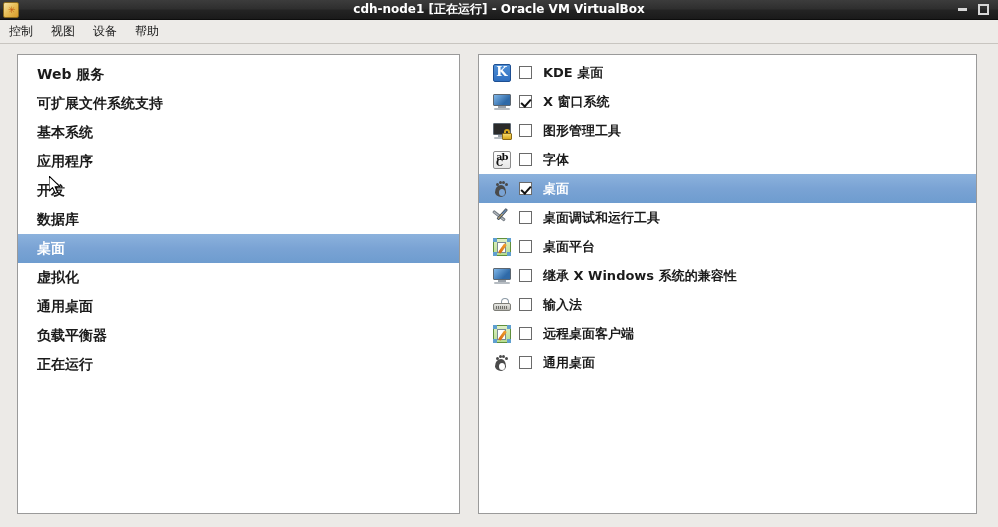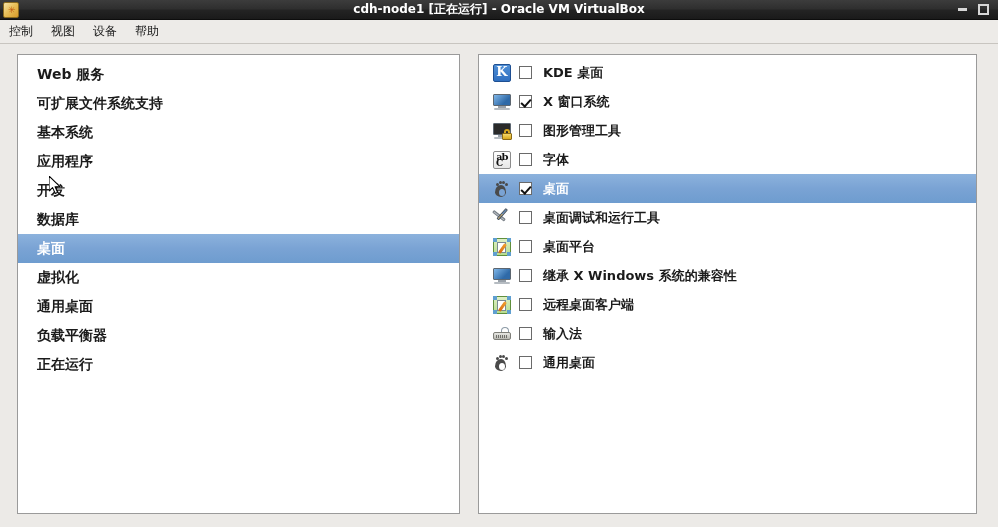--- a/index.html
+++ b/index.html
@@ -522,38 +522,38 @@
       <div class="pkg-row">
         <span class="pkg-icon ic-monitor">
           <span class="screen"></span>
           <span class="stand"></span>
           <span class="base"></span>
         </span>
         <span class="pkg-check"></span>
         <span class="pkg-label">继承 X Windows 系统的兼容性</span>
       </div>
       <div class="pkg-row">
+        <span class="pkg-icon ic-key">
+          <span class="cord"></span>
+          <span class="board"></span>
+        </span>
+        <span class="pkg-check"></span>
+        <span class="pkg-label">输入法</span>
+      </div>
+      <div class="pkg-row">
         <span class="pkg-icon ic-plat">
           <span class="corner" style="left:-1px;top:-1px"></span>
           <span class="corner" style="right:-1px;top:-1px"></span>
           <span class="corner" style="left:-1px;bottom:-1px"></span>
           <span class="corner" style="right:-1px;bottom:-1px"></span>
           <span class="sheet"></span>
           <span class="pencil"></span>
         </span>
         <span class="pkg-check"></span>
         <span class="pkg-label">远程桌面客户端</span>
-      </div>
-      <div class="pkg-row">
-        <span class="pkg-icon ic-key">
-          <span class="cord"></span>
-          <span class="board"></span>
-        </span>
-        <span class="pkg-check"></span>
-        <span class="pkg-label">输入法</span>
       </div>
       <div class="pkg-row">
         <span class="pkg-icon ic-foot">
           <span class="toes">
             <span style="left:0;top:2px"></span>
             <span style="left:3px;top:0"></span>
             <span style="left:6px;top:0"></span>
             <span style="left:9px;top:2px"></span>
           </span>
           <span class="sole"></span>

